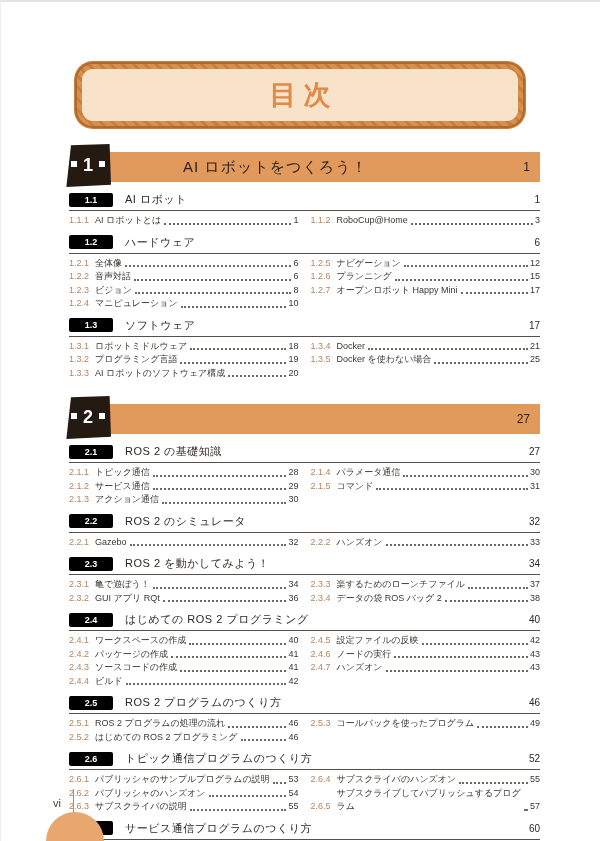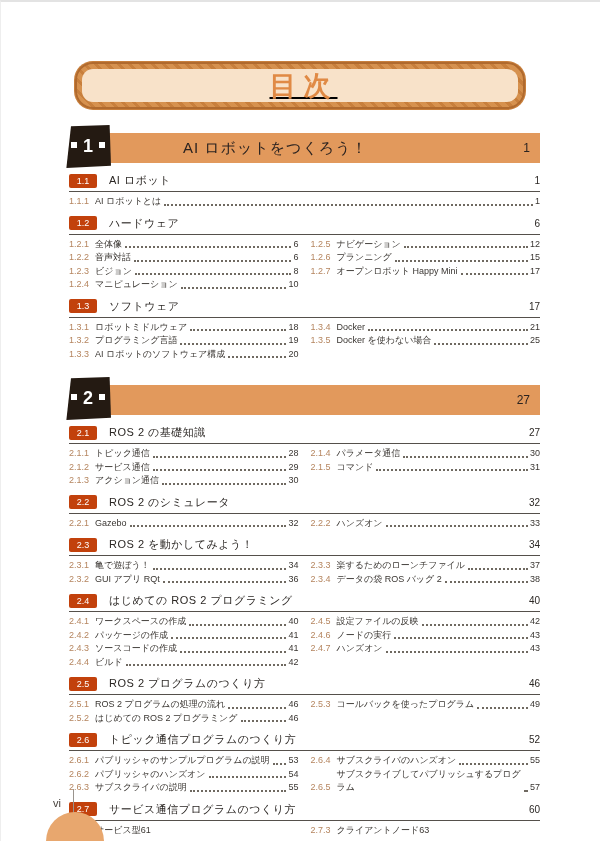--- a/index.html
+++ b/index.html
@@ -6,43 +6,43 @@
   body{width:600px;height:841px;overflow:hidden;font-family:"Liberation Sans","DejaVu Sans",sans-serif;}
   .page{position:relative;width:600px;height:841px;box-sizing:border-box;
         padding:60px 60px 0 68px;background:#fff;
         border-top:2px solid #e3e3e3;border-left:1px solid #eee;}
 
   
   .toc-frame{width:450px;margin-left:6px;box-sizing:border-box;border-radius:18px;padding:7px;
     background:#d6914e;
     background-image:repeating-linear-gradient(45deg,#d6914e 0 5px,#c87f3c 5px 8px);
     box-shadow:inset 0 0 0 2px #b06a2e, 0 0 0 1px #c87f3c;}
-  .toc-frame-inner{background:#f8e2c9;border-radius:11px;height:33px;
-    display:flex;align-items:center;justify-content:center;text-decoration:underline;}
+  .toc-frame-inner{background:#f8e2c9;border-radius:11px;height:52px;
+    display:flex;align-items:center;justify-content:center;}
   .toc-title{color:#e08a45;font-size:27px;font-weight:bold;letter-spacing:7px;text-indent:7px;}
 
   
   .chapter{margin-top:0;}
   .chapter-head{position:relative;margin-top:20px;margin-bottom:6px;height:36px;}
   .chap-bar{position:absolute;left:20px;right:0;top:4px;height:30px;background:#e2995c;
     display:flex;align-items:center;padding:0 10px 0 94px;box-sizing:border-box;}
   .chap-title{font-size:15px;font-weight:normal;color:#2b2320;letter-spacing:1px;}
   .chap-page{margin-left:auto;font-size:12px;color:#2b2320;}
   .chap-icon{position:absolute;left:-4px;top:-4px;width:46px;height:43px;background:#241a12;
     clip-path:polygon(13% 3%, 97% 0%, 100% 95%, 3% 100%);
     display:flex;align-items:center;justify-content:center;z-index:2;}
   .chap-icon .num{color:#fff;font-size:18px;font-weight:bold;}
   .chap-icon .sq{position:absolute;width:6px;height:6px;background:#fff;top:17px;}
   .chap-icon .sq.l{left:6px;} .chap-icon .sq.r{right:6px;}
 
   
   .section-row{display:flex;align-items:center;border-bottom:1px solid #55504b;
     padding:2px 0 3px 0;margin:2px 0 3px 0;}
-  .sec-badge{flex:none;width:28px;text-align:center;background:#c2410c;color:#fff;
-    font-size:9px;font-weight:normal;padding:2px 0;border-radius:2px;}
+  .sec-badge{flex:none;width:44px;text-align:center;background:#000000;color:#fff;
+    font-size:9px;font-weight:bold;padding:2px 0;border-radius:2px;}
   .sec-title{margin-left:12px;font-size:11px;font-weight:normal;color:#2b2724;letter-spacing:.5px;}
   .sec-page{margin-left:auto;font-size:10px;color:#2b2724;}
 
   
   .entry-cols{display:flex;gap:12px;margin-bottom:5px;}
   .entry-col{flex:1;min-width:0;}
   .entry{display:flex;align-items:flex-end;font-size:9px;line-height:13.5px;color:#3a3632;}
   .entry-num{flex:none;width:26px;color:#b5855f;}
   .entry-title{flex:0 1 auto;min-width:0;}
   .leader{flex:1 1 4px;min-width:4px;border-bottom:2px dotted #6f6961;margin:0 2px 3px 3px;}
@@ -86,20 +86,28 @@
         </div>
         <div class="entry-cols">
           <div class="entry-col">
             <div class="entry">
               <span class="entry-num">1.1.1</span>
               <span class="entry-title">AI ロボットとは</span>
               <span class="leader"></span>
               <span class="entry-page">1</span>
             </div>
           </div>
+          <div class="entry-col">
+            <div class="entry">
+              <span class="entry-num">1.1.2</span>
+              <span class="entry-title">RoboCup@Home</span>
+              <span class="leader"></span>
+              <span class="entry-page">3</span>
+            </div>
+          </div>
         </div>
         <div class="section-row">
           <span class="sec-badge">1.2</span>
           <span class="sec-title">ハードウェア</span>
           <span class="sec-page">6</span>
         </div>
         <div class="entry-cols">
           <div class="entry-col">
             <div class="entry">
               <span class="entry-num">1.2.1</span>

